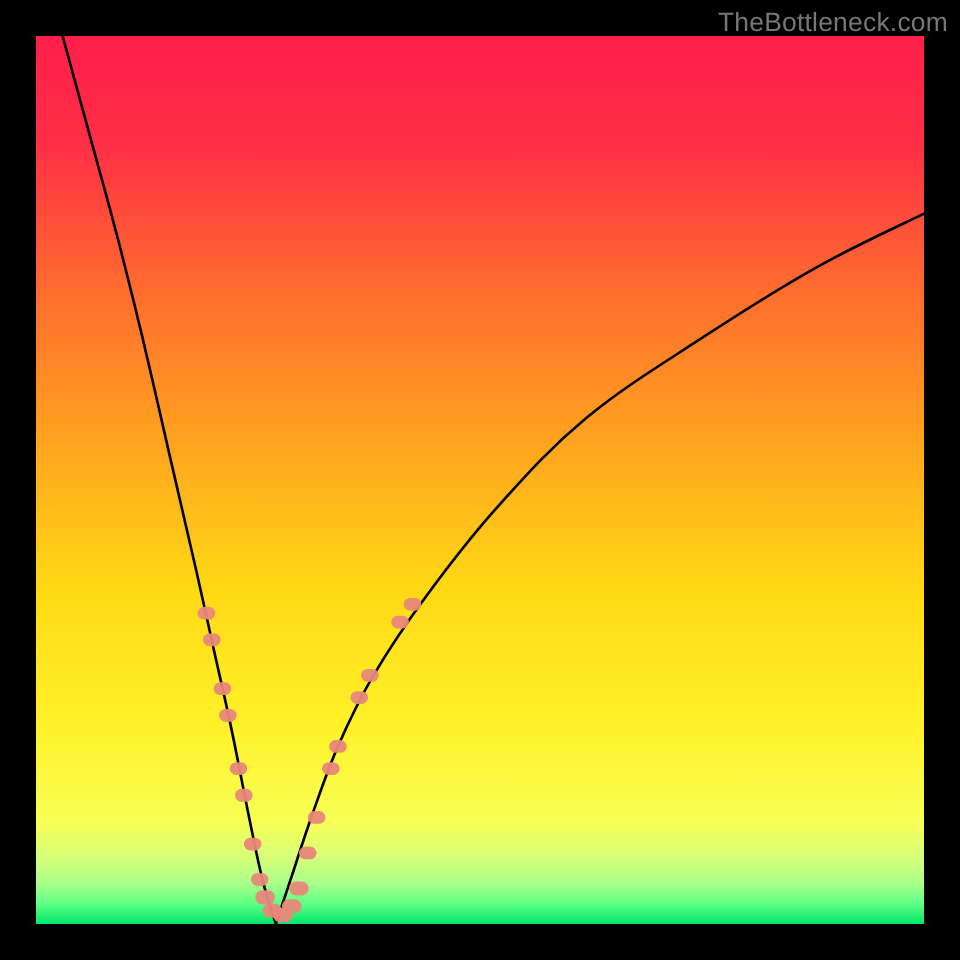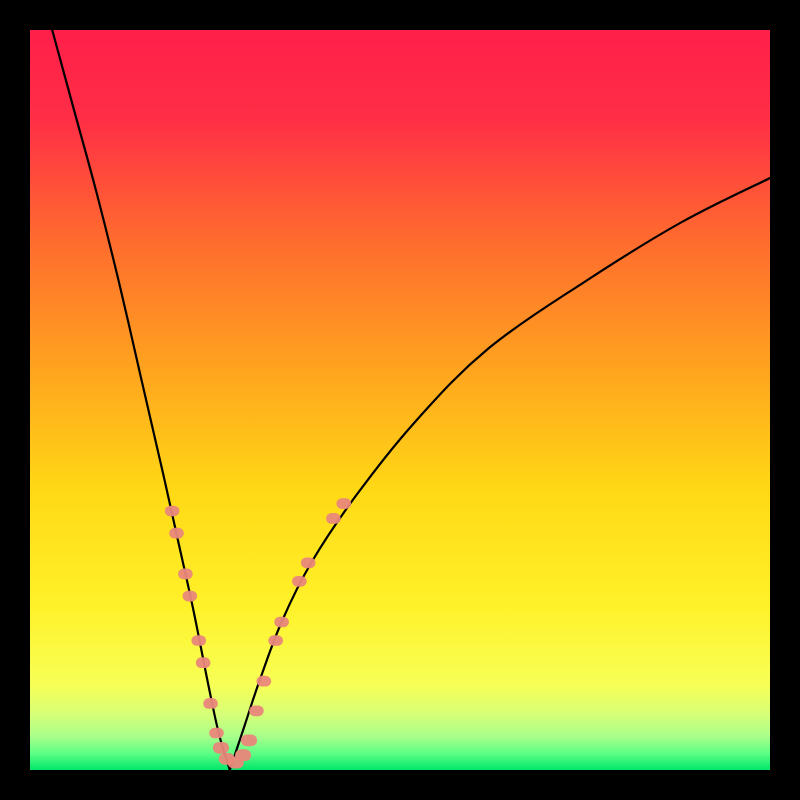--- a/index.html
+++ b/index.html
@@ -37,20 +37,21 @@
   }
   svg {
     position: absolute;
     left: 0; top: 0;
   }
 </style>
 </head>
 <body>
 
 <div class="outer">
+  <div class="watermark">TheBottleneck.com</div>
   <div class="plot">
     <svg id="svg" width="740" height="740" viewBox="0 0 740 740">
         <defs>
           <linearGradient id="bg-grad" x1="0" y1="0" x2="0" y2="1">
             <stop offset="0%" stop-color="#ff1f4a"></stop>
             <stop offset="12%" stop-color="#ff2e46"></stop>
             <stop offset="28.000000000000004%" stop-color="#ff6a2f"></stop>
             <stop offset="45%" stop-color="#ffa11f"></stop>
             <stop offset="62%" stop-color="#ffd815"></stop>
             <stop offset="78%" stop-color="#fff22a"></stop>

